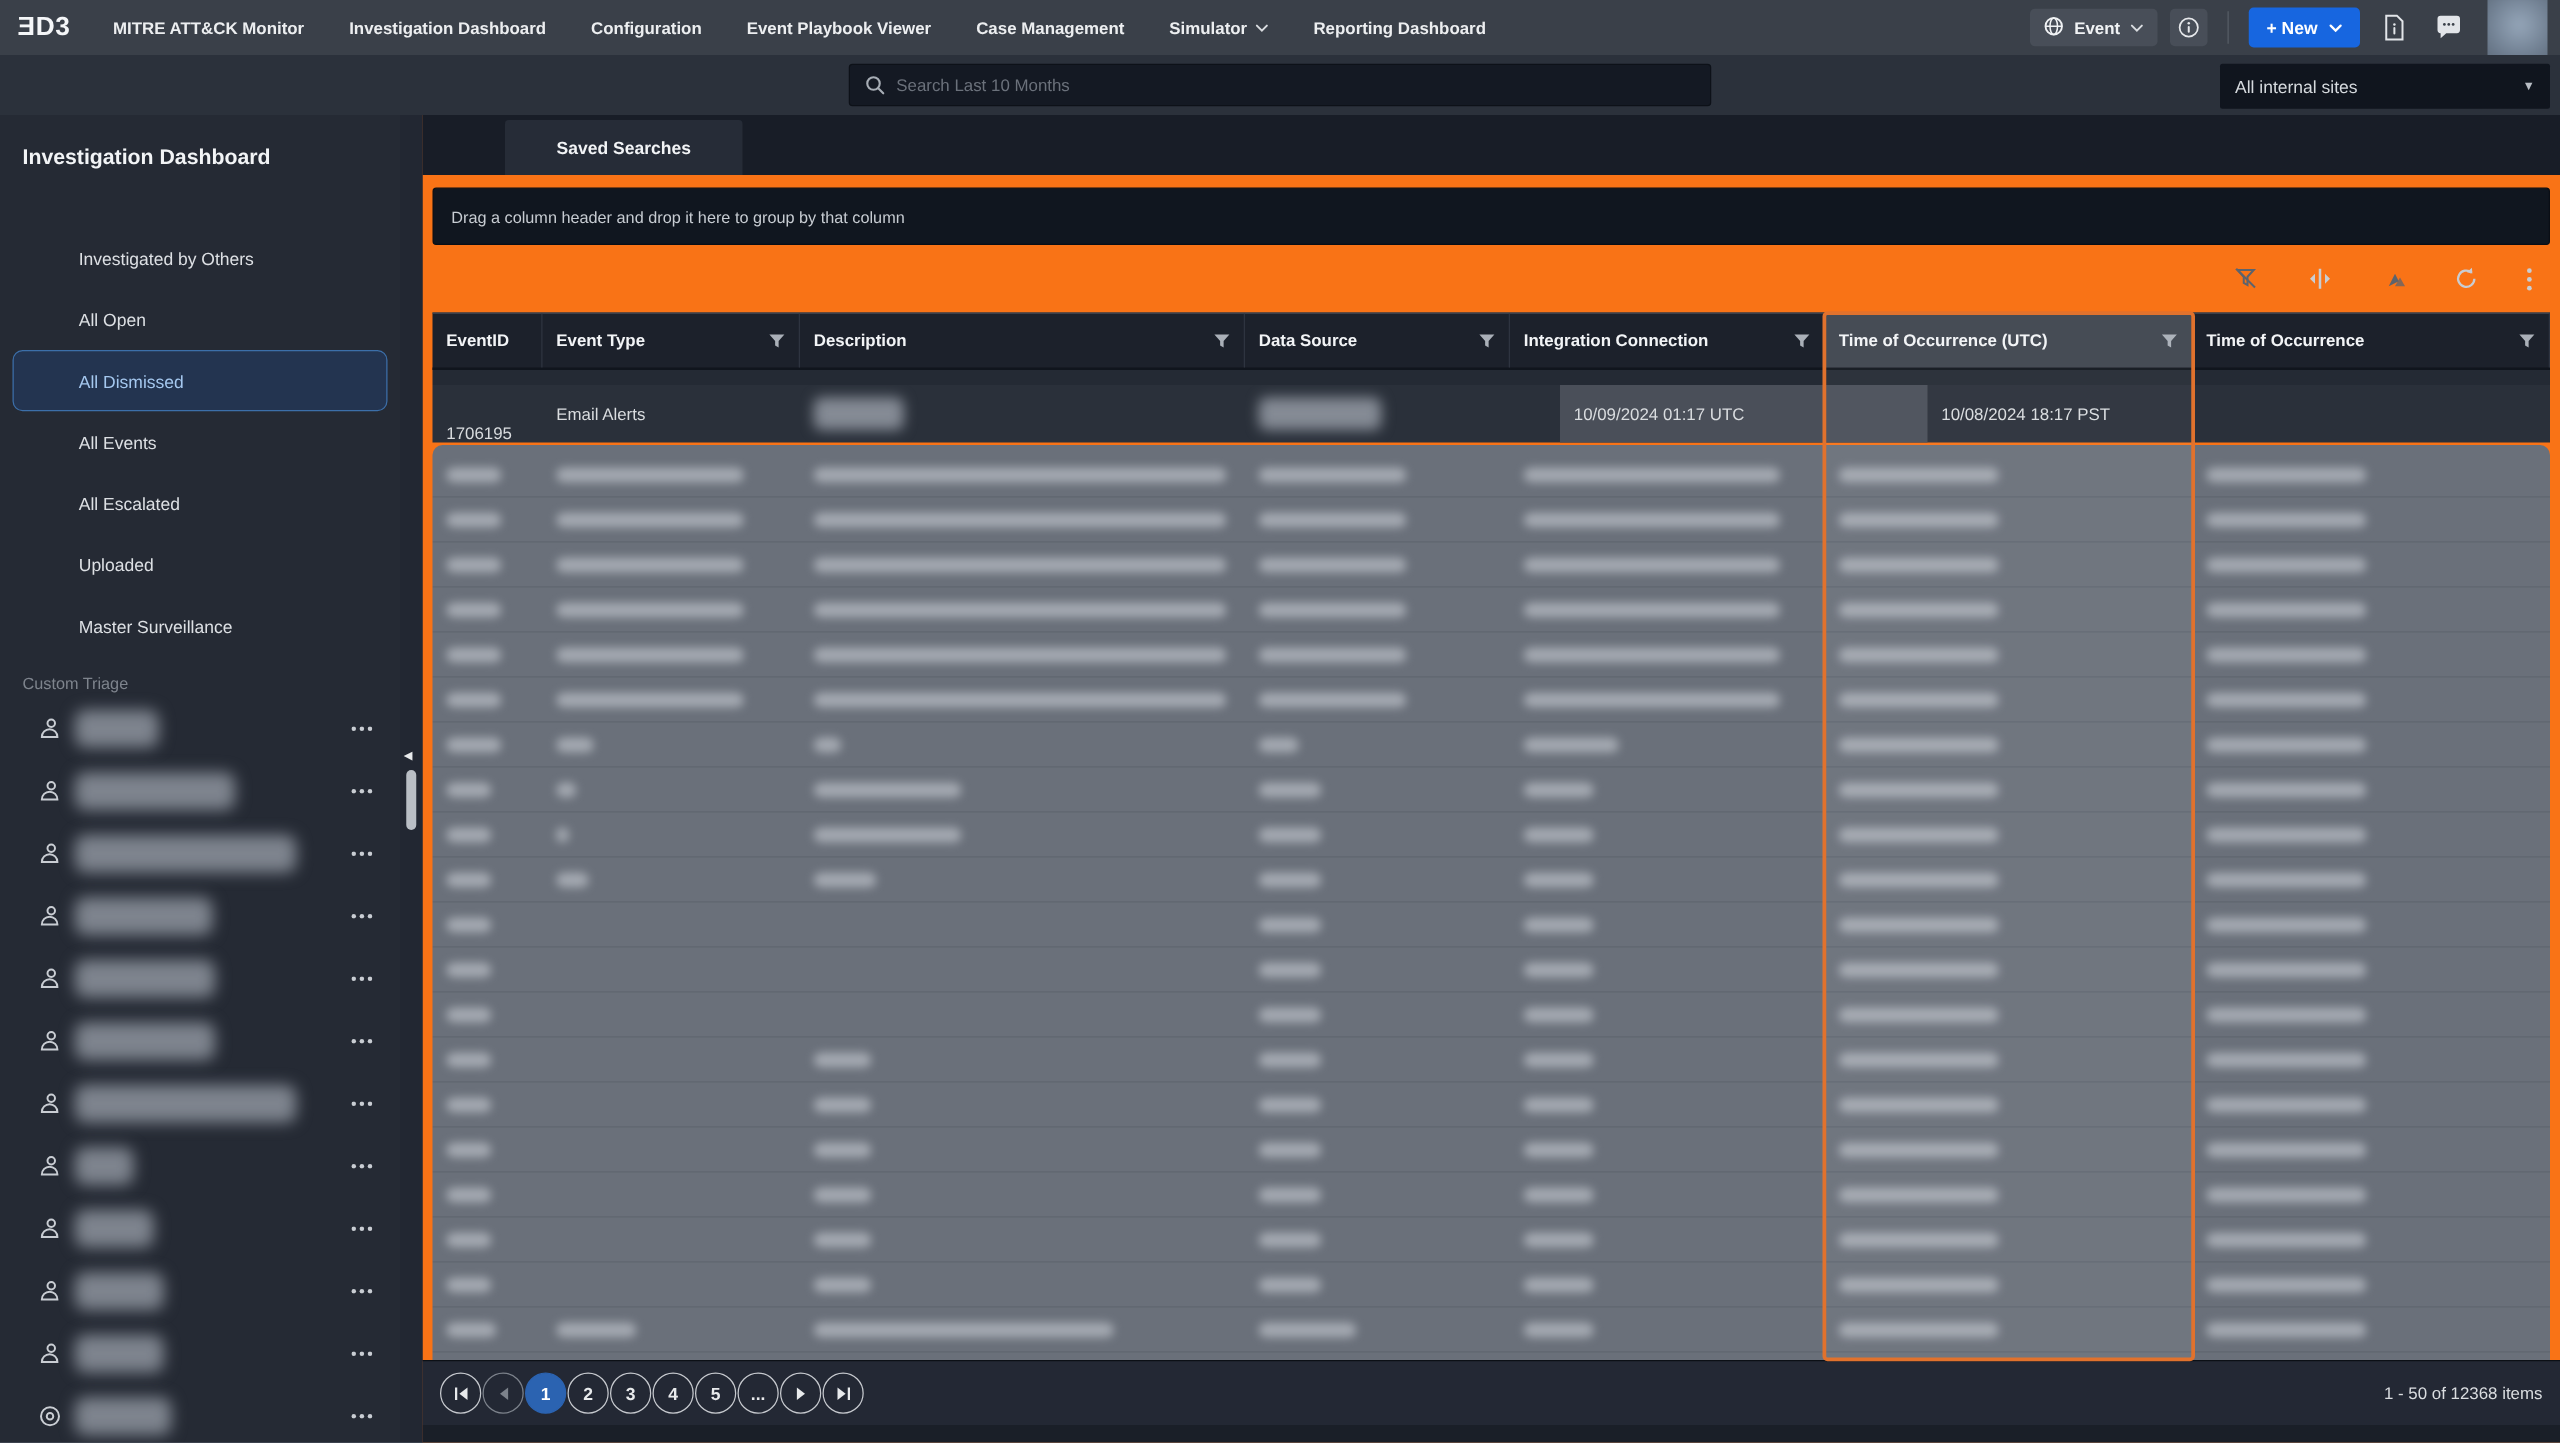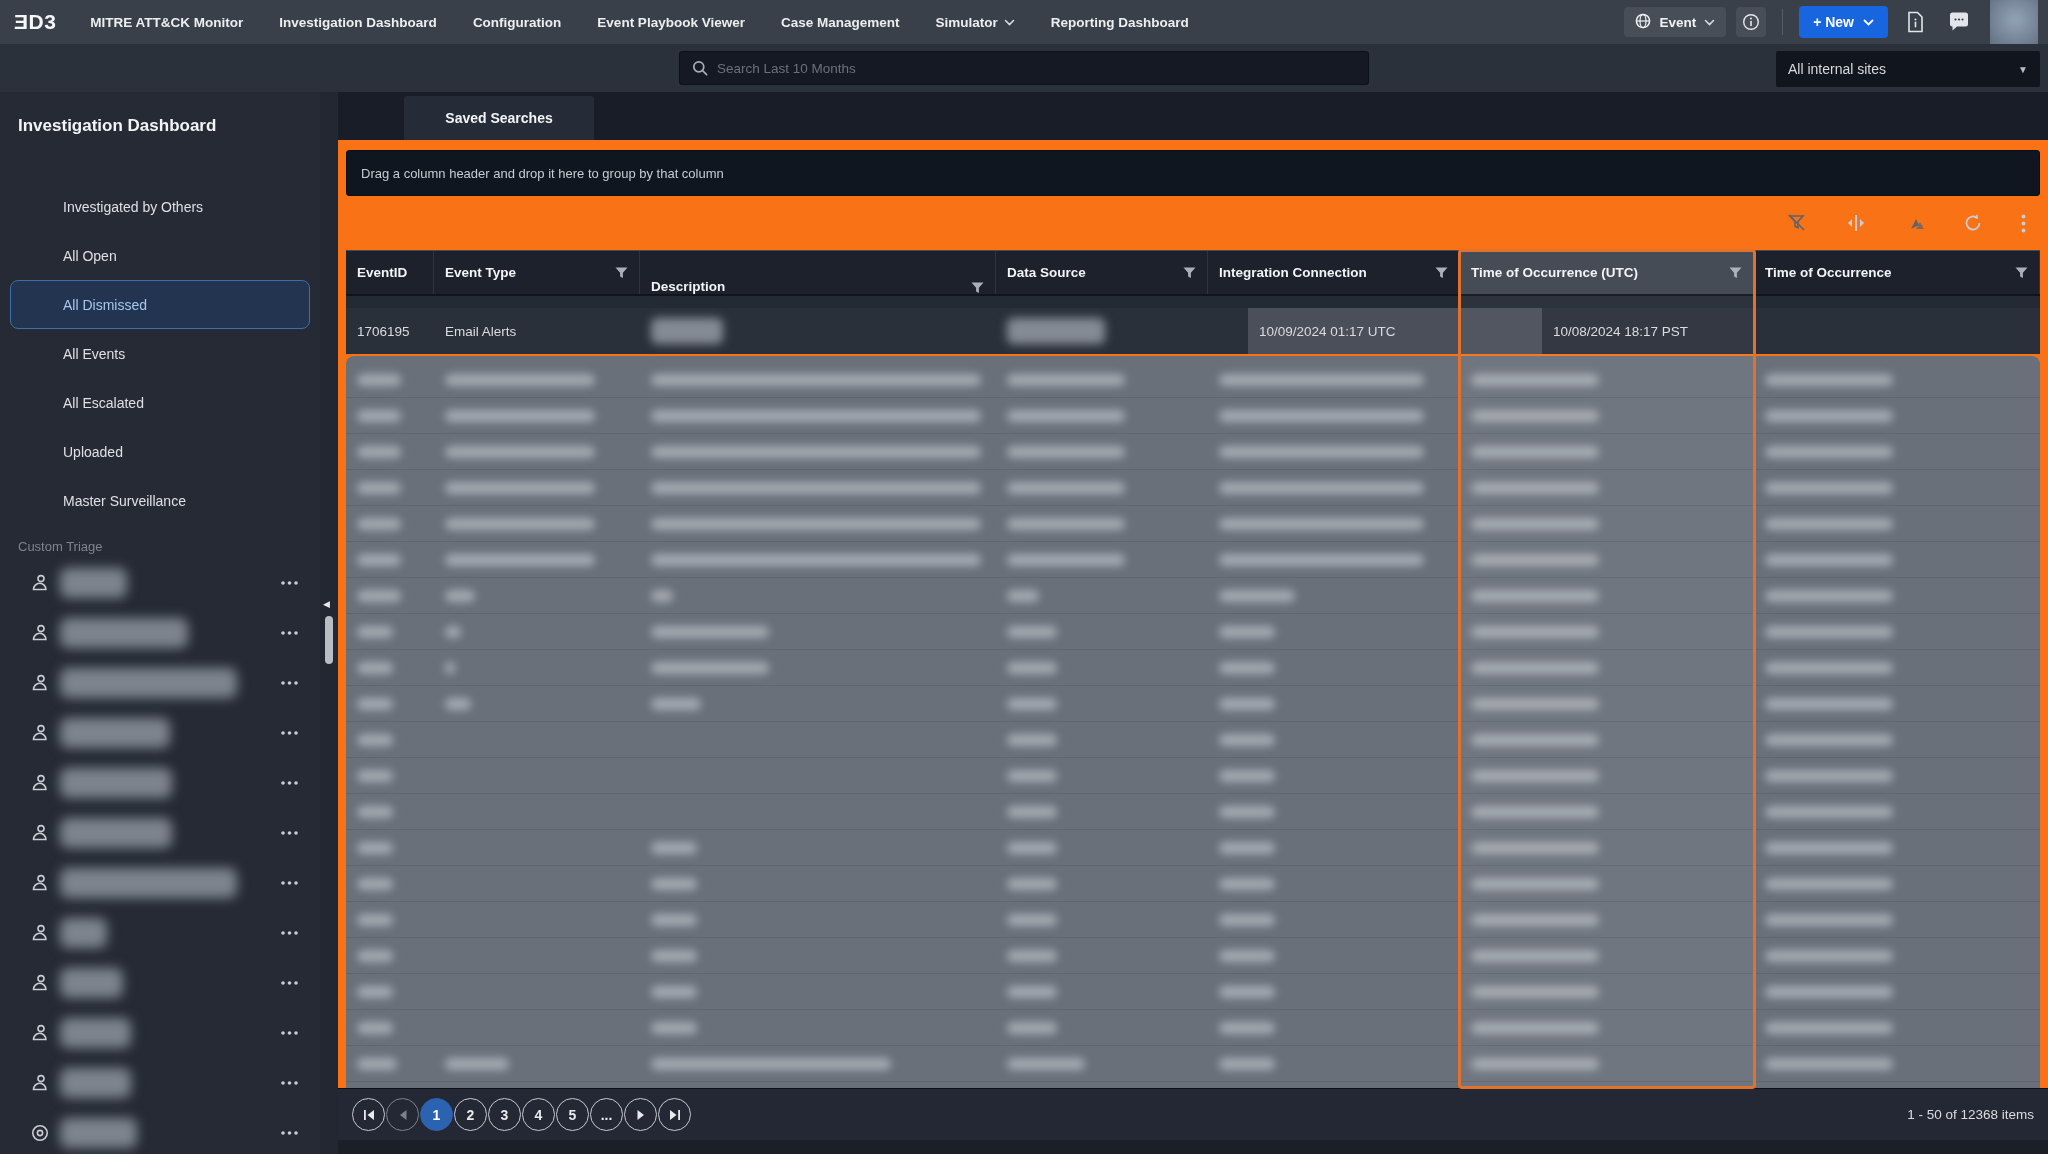--- a/index.html
+++ b/index.html
@@ -463,21 +463,21 @@
             <span class="flabel">EventID</span>
           </div>
           <div class="th" style="width: 206px; flex: 0 0 auto;">
             <span class="flabel">Event Type</span>
             <span class="funnel">
               <svg width="13" height="12" viewBox="0 0 13 12">
                 <path d="M0.5 0.5h12L7.9 5.7v5.3L5.1 9.4V5.7z" fill="currentColor"></path>
               </svg>
             </span>
           </div>
-          <div class="th" style="width: 356px; flex: 0 0 auto; align-items: flex-end;">
+          <div class="th" style="width: 356px; flex: 0 0 auto;">
             <span class="flabel">Description</span>
             <span class="funnel">
               <svg width="13" height="12" viewBox="0 0 13 12">
                 <path d="M0.5 0.5h12L7.9 5.7v5.3L5.1 9.4V5.7z" fill="currentColor"></path>
               </svg>
             </span>
           </div>
           <div class="th" style="width: 212px; flex: 0 0 auto;">
             <span class="flabel">Data Source</span>
             <span class="funnel">
@@ -506,21 +506,21 @@
             <span class="flabel">Time of Occurrence</span>
             <span class="funnel">
               <svg width="13" height="12" viewBox="0 0 13 12">
                 <path d="M0.5 0.5h12L7.9 5.7v5.3L5.1 9.4V5.7z" fill="currentColor"></path>
               </svg>
             </span>
           </div>
         </div>
       <div class="tgap"></div>
       <div class="trow">
-          <div class="td" style="width: 88px; flex: 0 0 auto;">
+          <div class="td" style="width: 88px; flex: 0 0 auto; align-items: flex-end;">
             <span>1706195</span>
           </div>
           <div class="td" style="width: 206px; flex: 0 0 auto;">
             <span>Email Alerts</span>
           </div>
           <div class="td" style="width: 356px; flex: 0 0 auto;">
             <div class="rpill" style="width: 72px;"></div>
           </div>
           <div class="td" style="width: 252px; flex: 0 0 auto;">
             <div class="rpill" style="width: 98px;"></div>

